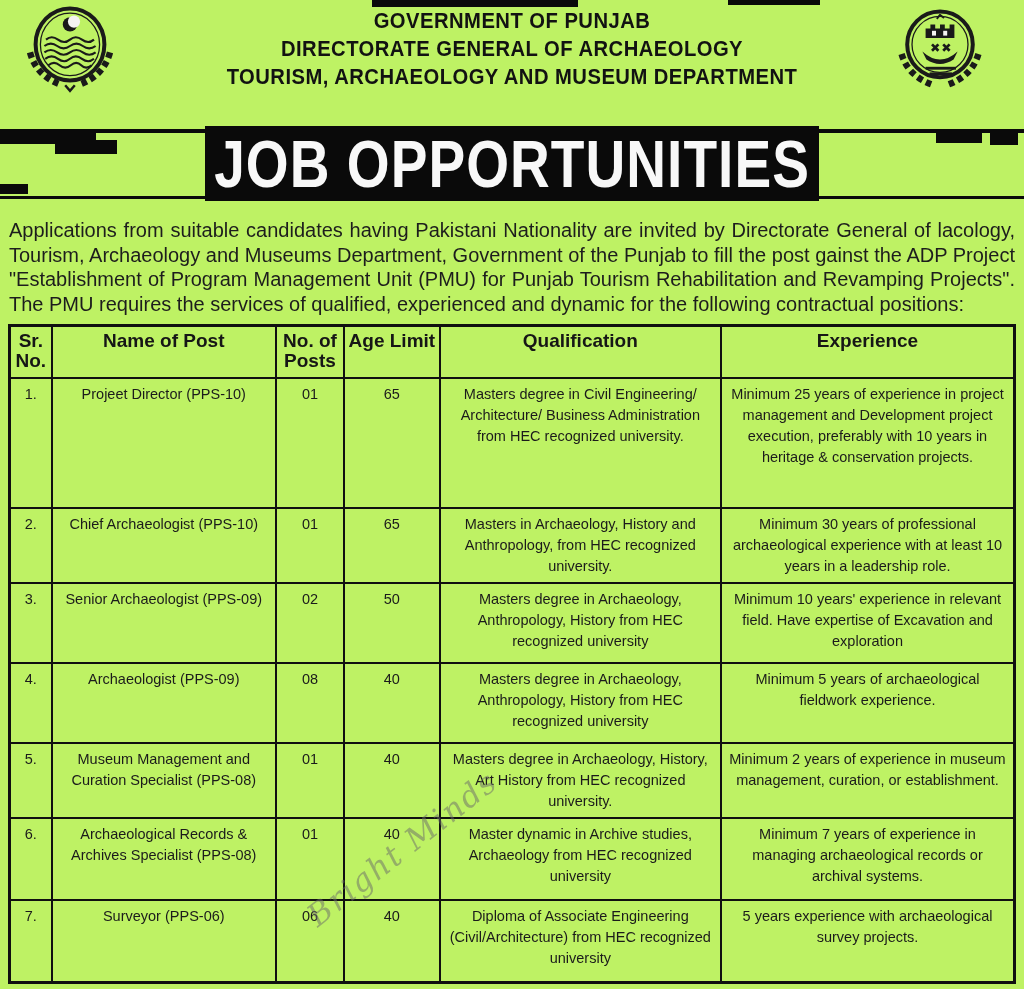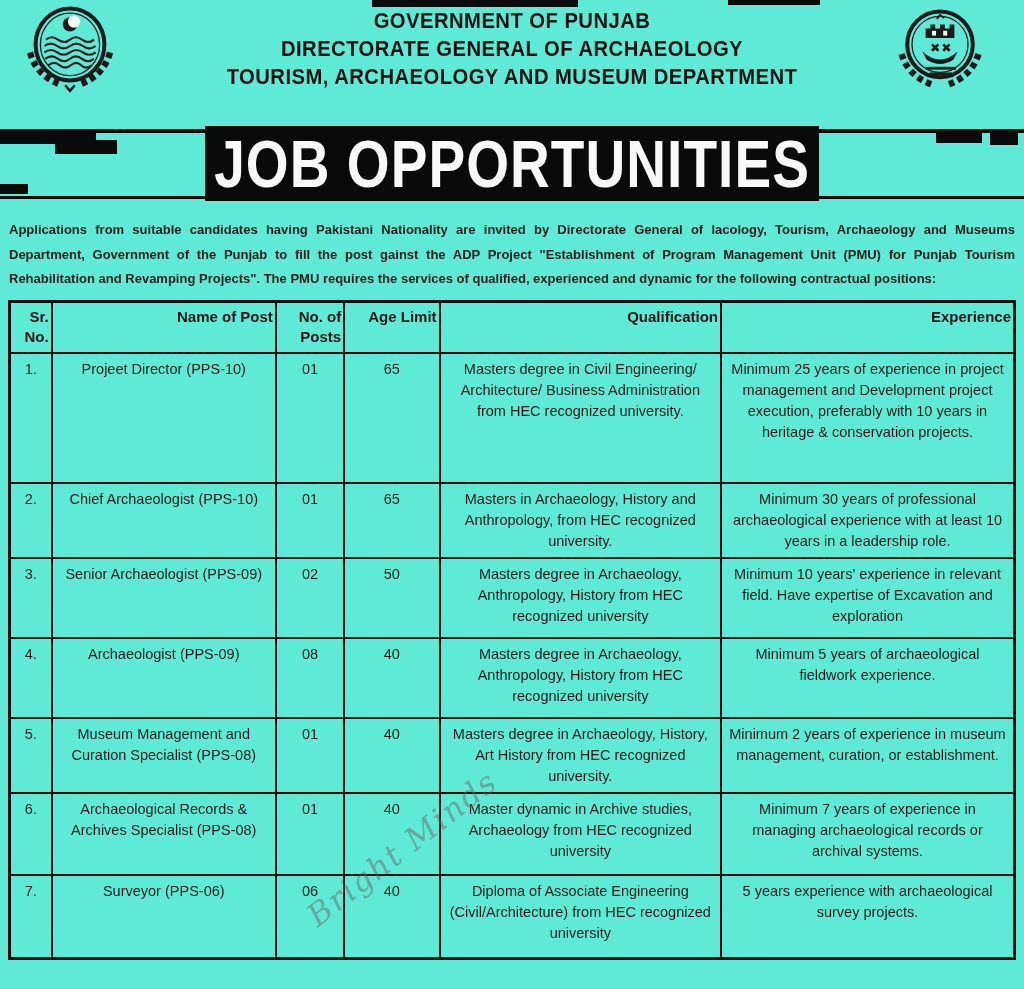--- a/index.html
+++ b/index.html
@@ -1,45 +1,45 @@
 <!DOCTYPE html>
 <html><head>
 <meta charset="utf-8">
 <style>
   * { margin:0; padding:0; box-sizing:border-box; }
   html,body { width:1024px; height:989px; overflow:hidden; }
   body { background:#e9e9e7; font-family:"Liberation Sans", sans-serif; color:#161616; }
-  .page { position:relative; width:1024px; height:989px; background:#5eead4; overflow:hidden; }
+  .page { position:relative; width:1024px; height:989px; background:#bef264; overflow:hidden; }
 
   
   .masthead { position:relative; height:96px; padding-top:7px; }
   .masthead-text { text-align:center; }
   .masthead-text .line { display:inline-block; font-weight:bold; font-size:21.5px; line-height:28px; letter-spacing:.5px; transform:scaleX(.94); transform-origin:center; color:#121212; white-space:nowrap; display:block; }
   .logo { position:absolute; top:6px; width:112px; height:88px; }
   .logo.left { left:14px; }
   .logo.right { right:28px; }
 
   
   .artifact { position:absolute; background:#0a0a0a; }
 
   
   .banner { position:relative; height:86px;margin-top:26px; }
   .banner .rule-top { position:absolute; left:0; top:7px; width:100%; height:4px; background:#0a0a0a; }
   .banner .rule-bottom { position:absolute; left:0; top:74px; width:100%; height:3px; background:#0a0a0a; }
   .banner-box { position:absolute; left:205px; top:4px; width:614px; height:75px; background:#0a0a0a; display:flex; align-items:center; justify-content:center; }
   .banner-title { color:#f8f8f8; font-weight:bold; font-size:54px; letter-spacing:1px; transform:scale(1.02,1.22); white-space:nowrap; font-family:"Liberation Sans", sans-serif; }
 
   
-  .intro { padding:10px 9px 0 9px; font-size:13px; line-height:24.5px; text-align:justify; color:#1d1d1d;font-weight:bold; }
+  .intro { padding:10px 9px 0 9px; font-size:20px; line-height:24.5px; text-align:justify; color:#1d1d1d; }
 
   
   table { border-collapse:collapse; width:1008px; margin:8px 8px 0 8px; table-layout:fixed; }
   table, th, td { border:2px solid #101010; }
   table { border-width:3px; }
-  th { font-size:15px; font-weight:bold; text-align:right; vertical-align:top; padding:4px 2px; line-height:20px;margin-top:36px; }
+  th { font-size:19px; font-weight:bold; text-align:center; vertical-align:top; padding:4px 2px; line-height:20px;margin-top:36px; }
   td { font-size:14.5px; text-align:center; vertical-align:top; padding:5px 4px; line-height:21px; color:#1b1b1b; }
   thead tr { height:52px; }
   tbody tr:nth-child(1) { height:130px; }
   tbody tr:nth-child(2) { height:34px; }
   tbody tr:nth-child(3) { height:80px; }
   tbody tr:nth-child(4) { height:80px; }
   tbody tr:nth-child(5) { height:75px; }
   tbody tr:nth-child(6) { height:82px; }
   tbody tr:nth-child(7) { height:83px; }
   tbody tr:nth-child(8) { height:84px; }

